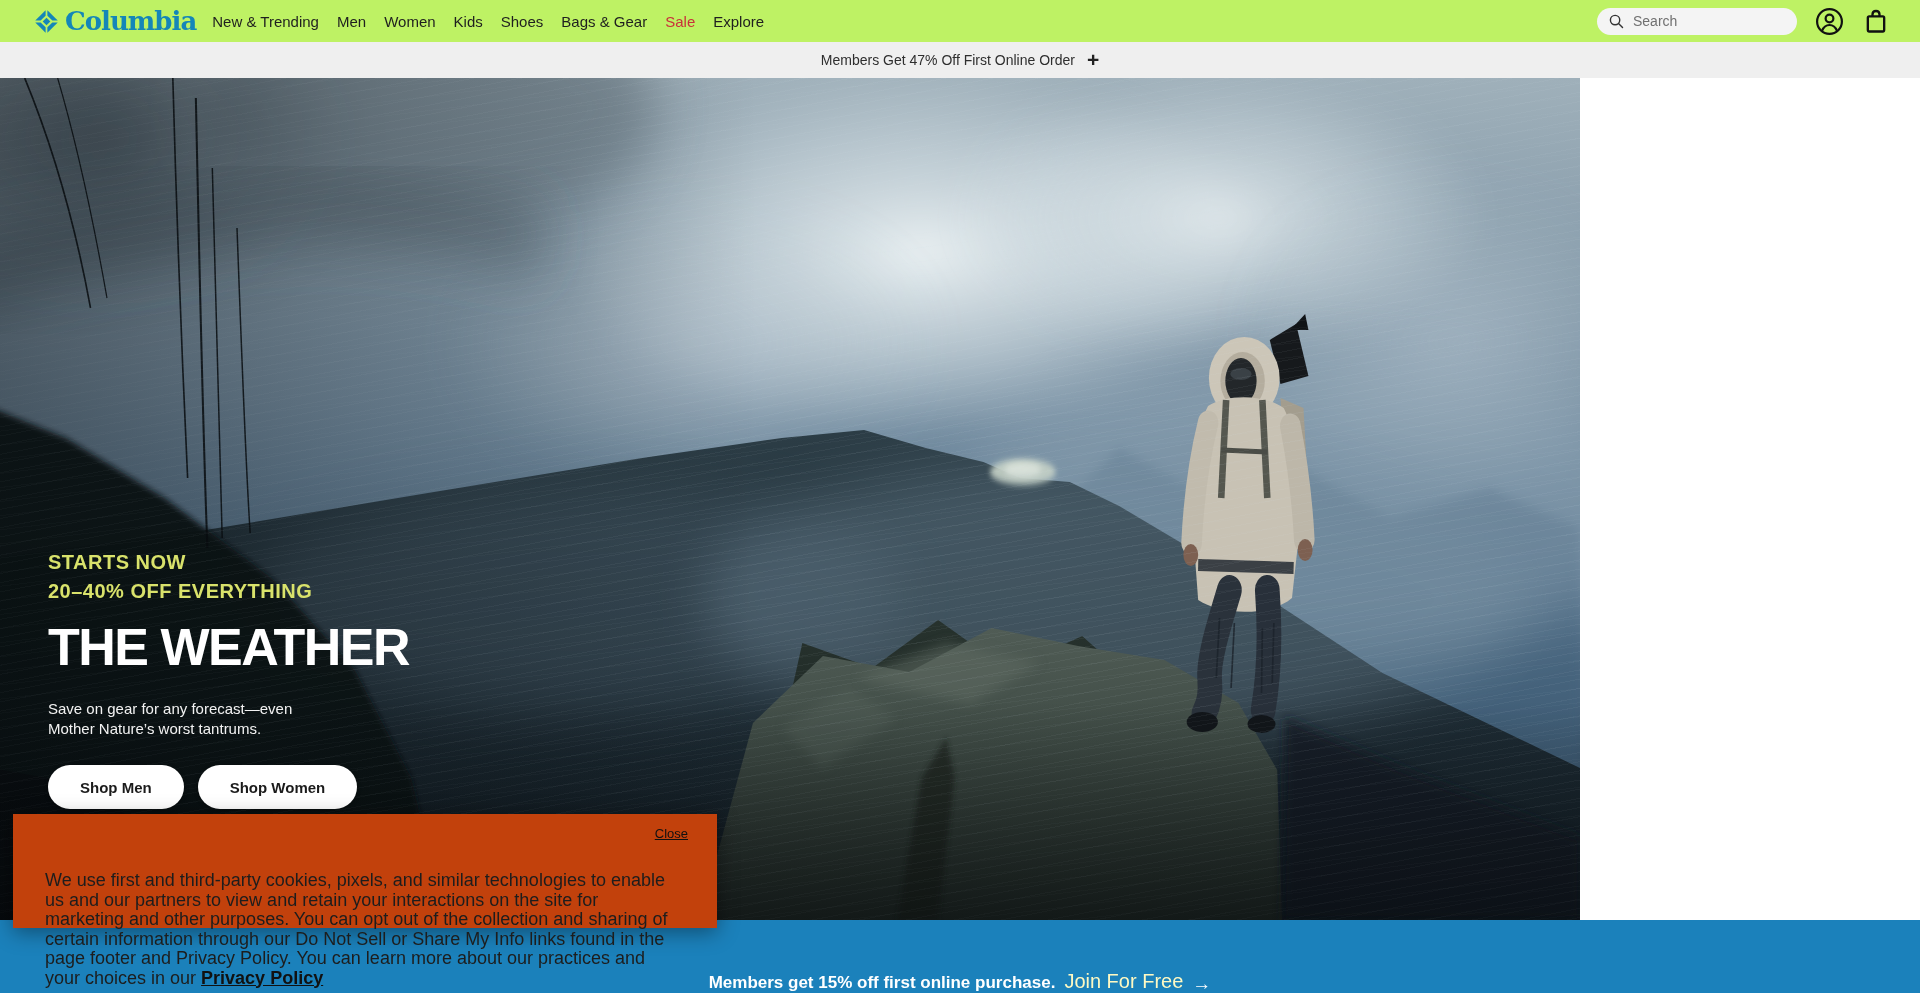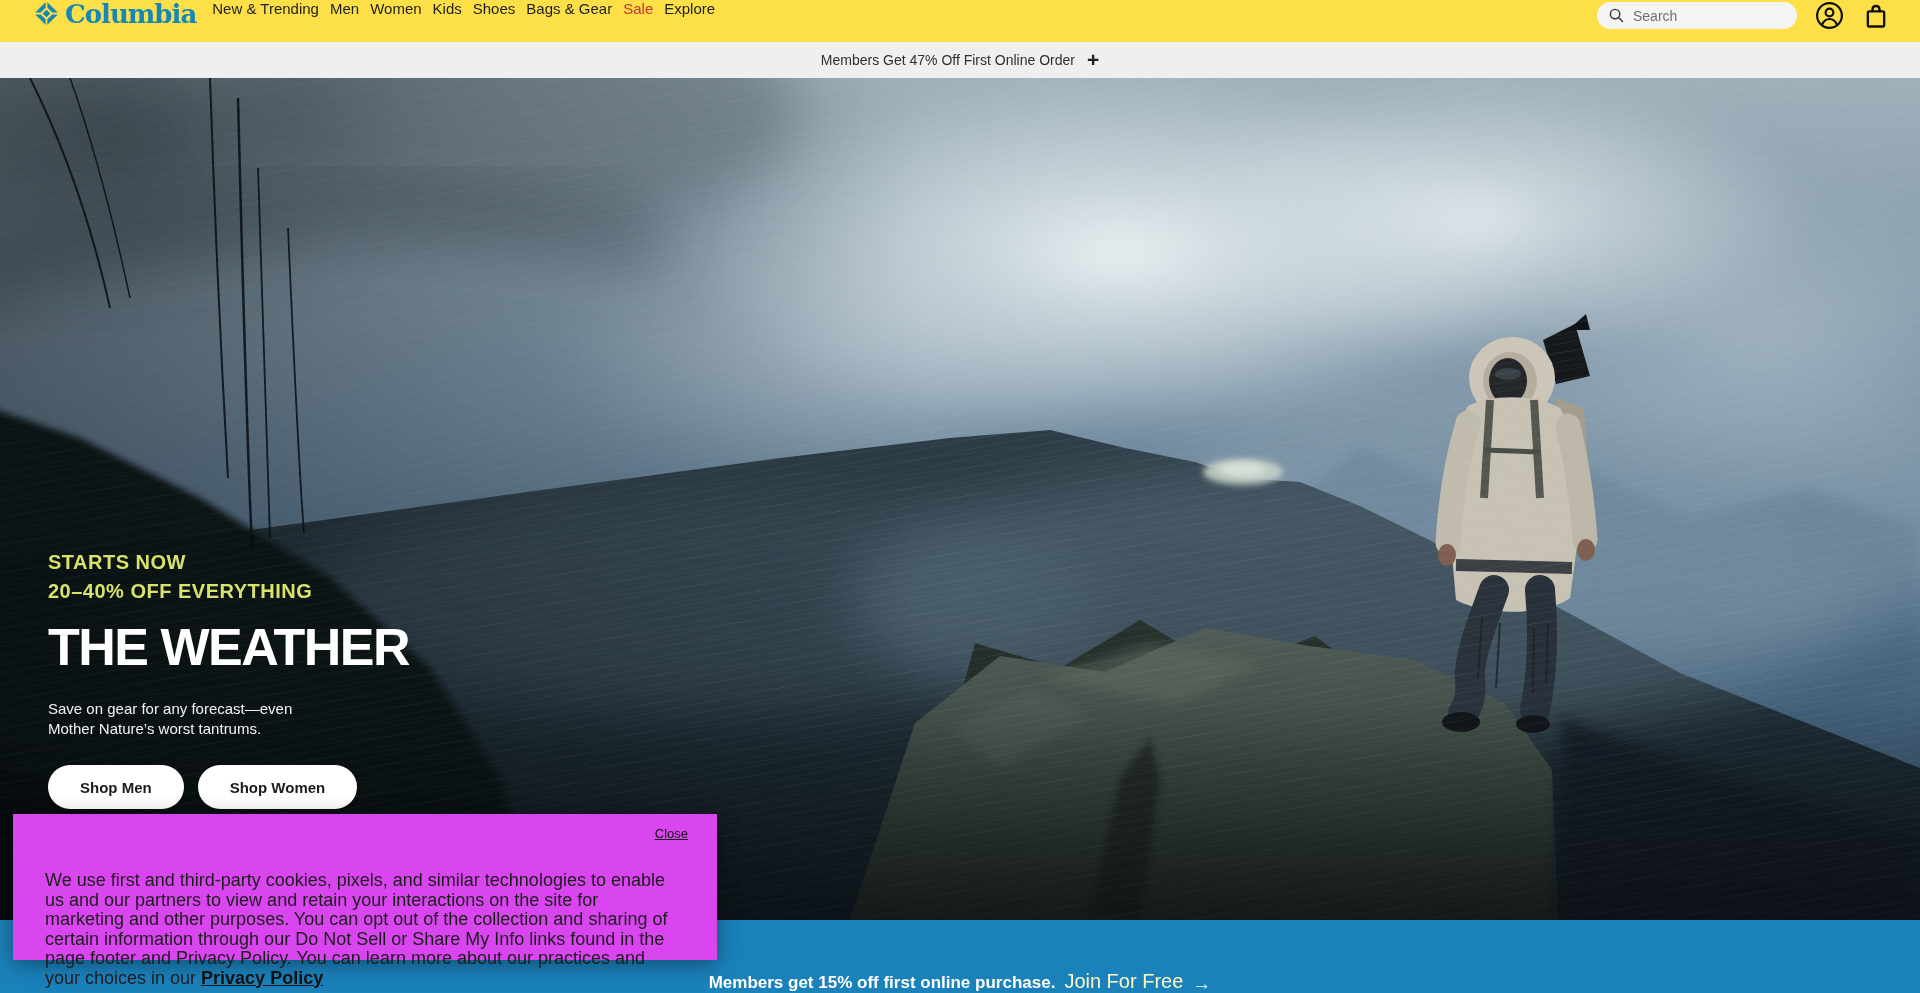--- a/index.html
+++ b/index.html
@@ -1,45 +1,45 @@
 <!DOCTYPE html>
 <html><head>
 <meta charset="utf-8">
 <style>
   * { margin:0; padding:0; box-sizing:border-box; }
   html,body { width:1920px; height:993px; overflow:hidden; background:#fff;
               font-family:"Liberation Sans", sans-serif; }
 
   
-  .topnav { position:absolute; top:0; left:0; width:1920px; height:42px; background:#fde047;
-            display:flex; align-items:flex-start; padding:0 30px 0 33px; z-index:30; }
+  .topnav { position:absolute; top:0; left:0; width:1920px; height:42px; background:#bef264;
+            display:flex; align-items:center; padding:0 30px 0 33px; z-index:30; }
   .logo { display:flex; align-items:center; gap:5px; cursor:pointer; }
   .logo-gem { width:27px; height:27px; display:block; }
   .logo-text { font-family:"DejaVu Serif","Liberation Serif",serif; font-weight:bold;
                font-size:26px; color:#1486b8; letter-spacing:-1px; line-height:1; }
-  .navlist { display:flex; align-items:center; gap:11px; list-style:none; margin-left:16px; }
+  .navlist { display:flex; align-items:center; gap:18px; list-style:none; margin-left:16px; }
   .navlist li { font-size:15px; color:#1f1f1f; cursor:pointer; white-space:nowrap; }
   .navlist li.sale { color:#c9303a; }
   .nav-right { margin-left:auto; display:flex; align-items:center; gap:17px; }
   .search-pill { width:200px; height:27px; border-radius:14px; background:#f4f4f4;
                  display:flex; align-items:center; padding:0 11px; gap:8px; }
   .search-pill svg { flex:0 0 auto; }
   .search-pill input { border:none; outline:none; background:transparent; width:100%;
                        font-size:14px; color:#333; font-family:"Liberation Sans",sans-serif; }
   .search-pill input::placeholder { color:#707070; }
   .icon-btn { background:none; border:none; cursor:pointer; display:flex; align-items:center; }
 
   
   .promo { position:absolute; top:42px; left:0; width:1920px; height:36px; background:#efefef;
            display:flex; align-items:center; justify-content:center; gap:12px; z-index:29; }
   .promo-text { font-size:14px; color:#2e2e2e; }
   .promo-plus { font-size:21px; font-weight:600; color:#222; line-height:1; margin-top:-2px; cursor:pointer; }
 
   
-  .hero { position:absolute; top:78px; left:0; width:1920px; height:842px; overflow:hidden;
+  .hero { position:absolute; top:78px; left:0; width:1580px; height:842px; overflow:hidden;
           background:#49617a; }
   .hero-scene { position:absolute; inset:0; width:100%; height:100%; display:block; }
   .rain { position:absolute; inset:0; pointer-events:none;
           background:
             repeating-linear-gradient(169deg, rgba(215,228,235,.05) 0 1px, transparent 1px 9px),
             repeating-linear-gradient(173deg, rgba(200,215,225,.035) 0 1px, transparent 1px 14px); }
   .hero-shade { position:absolute; inset:0; pointer-events:none;
           background:
             linear-gradient(90deg, rgba(5,9,12,.42) 0%, rgba(5,9,12,.18) 26%, rgba(5,9,12,0) 48%),
             linear-gradient(0deg, rgba(3,6,8,.5) 0%, rgba(3,6,8,0) 26%); }
@@ -48,21 +48,21 @@
   .headline { color:#ffffff; font-size:52px; font-weight:800; letter-spacing:-1.5px;
               line-height:62px; margin-top:10px; }
   .subtitle { color:#f2f2f2; font-size:15px; line-height:19.5px; margin-top:21px; }
   .hero-ctas { display:flex; gap:14px; margin-top:27px; }
   .pill { height:44px; border-radius:22px; background:#fff; border:none; cursor:pointer;
           color:#1b1b1b; font-size:15px; font-weight:bold; padding:0 32px;
           display:flex; align-items:center; justify-content:center;
           font-family:"Liberation Sans",sans-serif; box-shadow:0 1px 4px rgba(0,0,0,.35); }
 
   
-  .cookie { position:absolute; left:13px; top:814px; width:704px; height:146px; background:#d946ef;
+  .cookie { position:absolute; left:13px; top:814px; width:704px; height:114px; background:#c2410c;
             z-index:40; box-shadow:0 4px 20px rgba(0,0,0,.4); }
   .cookie-close { position:absolute; top:12px; right:29px; font-size:13px; color:#111;
                   text-decoration:underline; cursor:pointer; }
   .cookie-text { position:absolute; left:32px; top:57px; width:636px; font-size:18px;
                  line-height:19.5px; color:#1d1d1d; }
   .cookie-text a { color:#111; font-weight:bold; text-decoration:underline; cursor:pointer; }
 
   
   .footerbar { position:absolute; left:0; top:920px; width:1920px; height:73px; background:#1b81bb;
                display:flex; align-items:flex-end; justify-content:center; gap:9px; color:#fff; z-index:35; }

